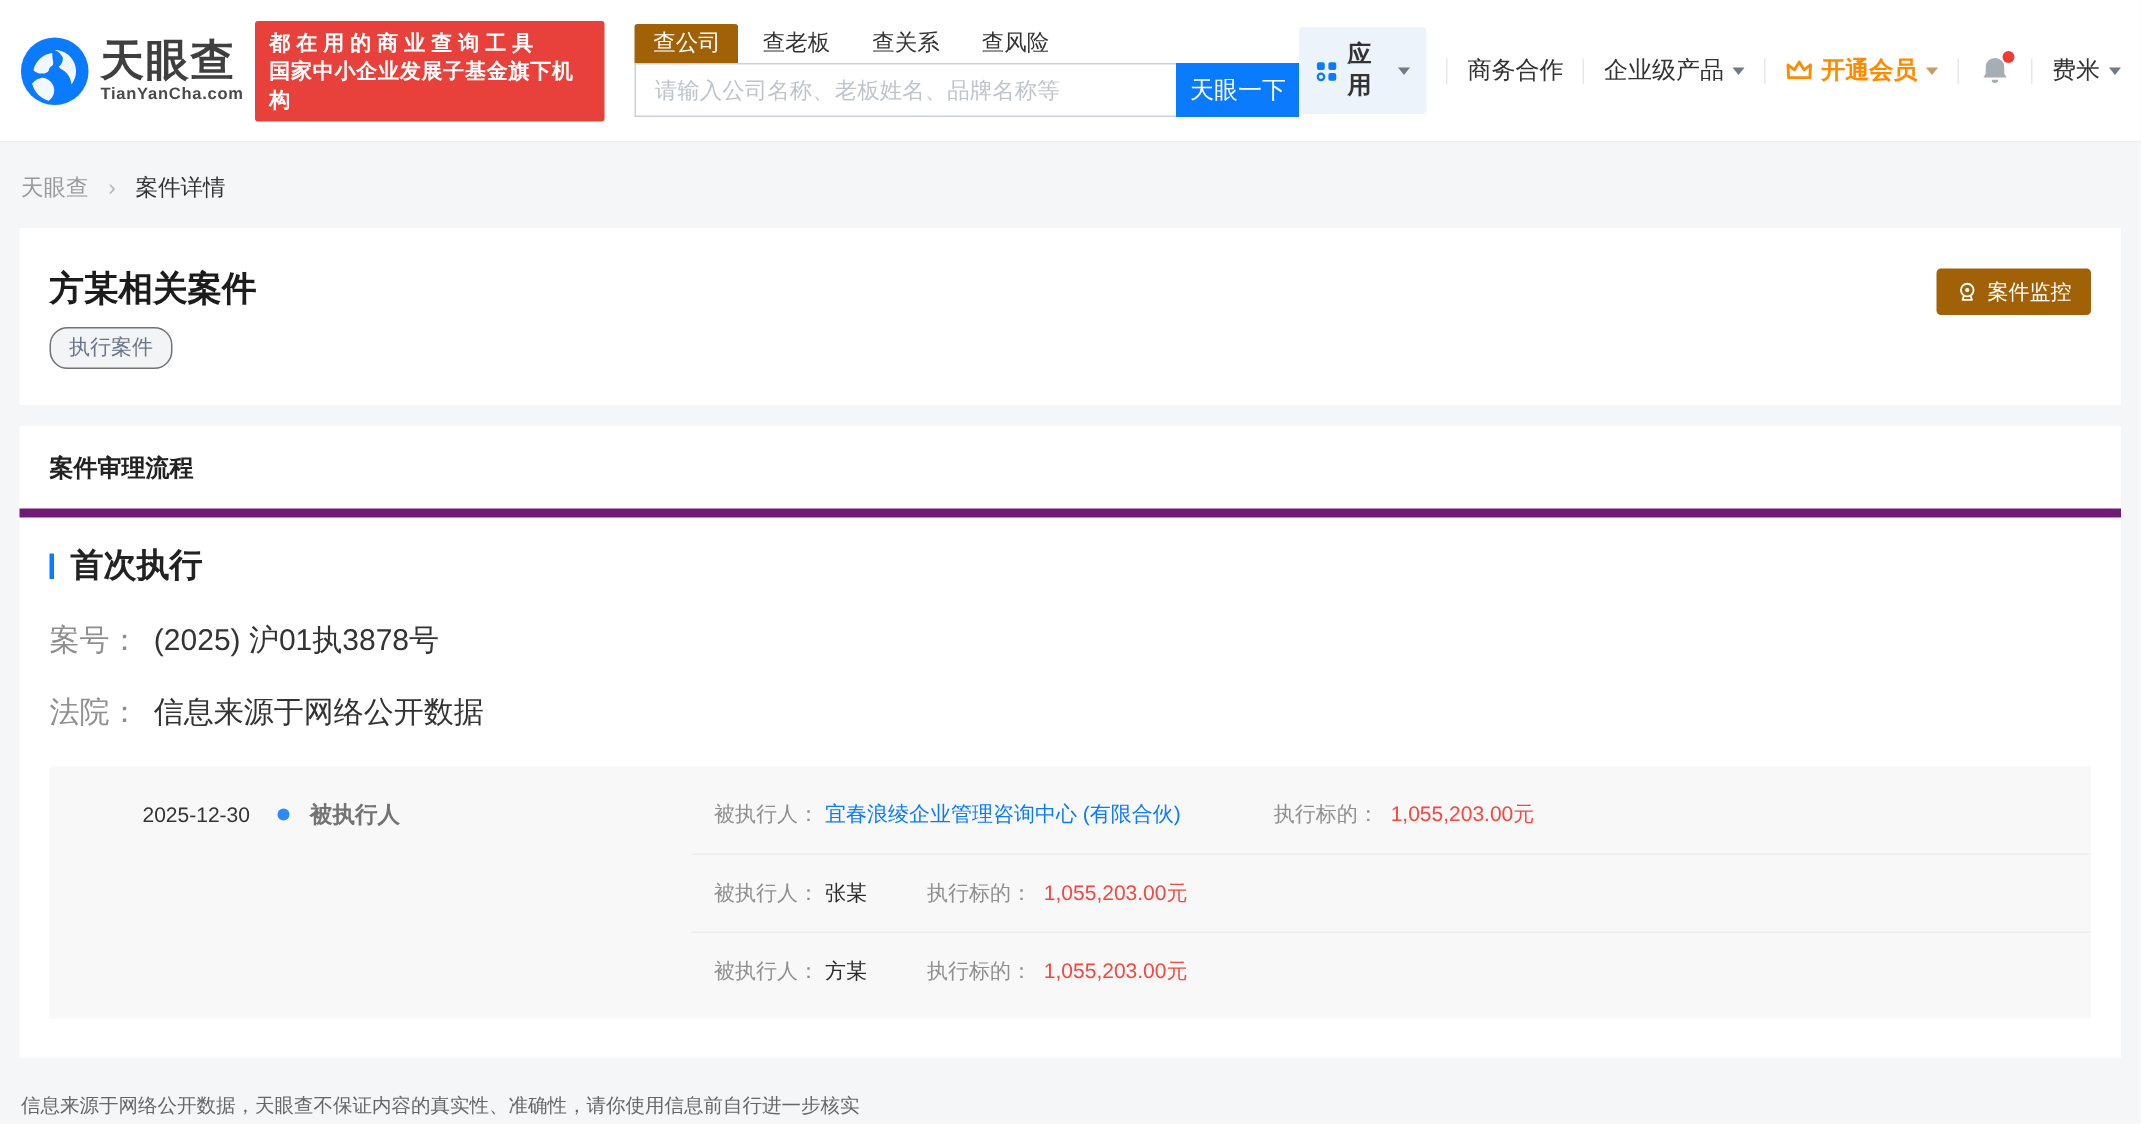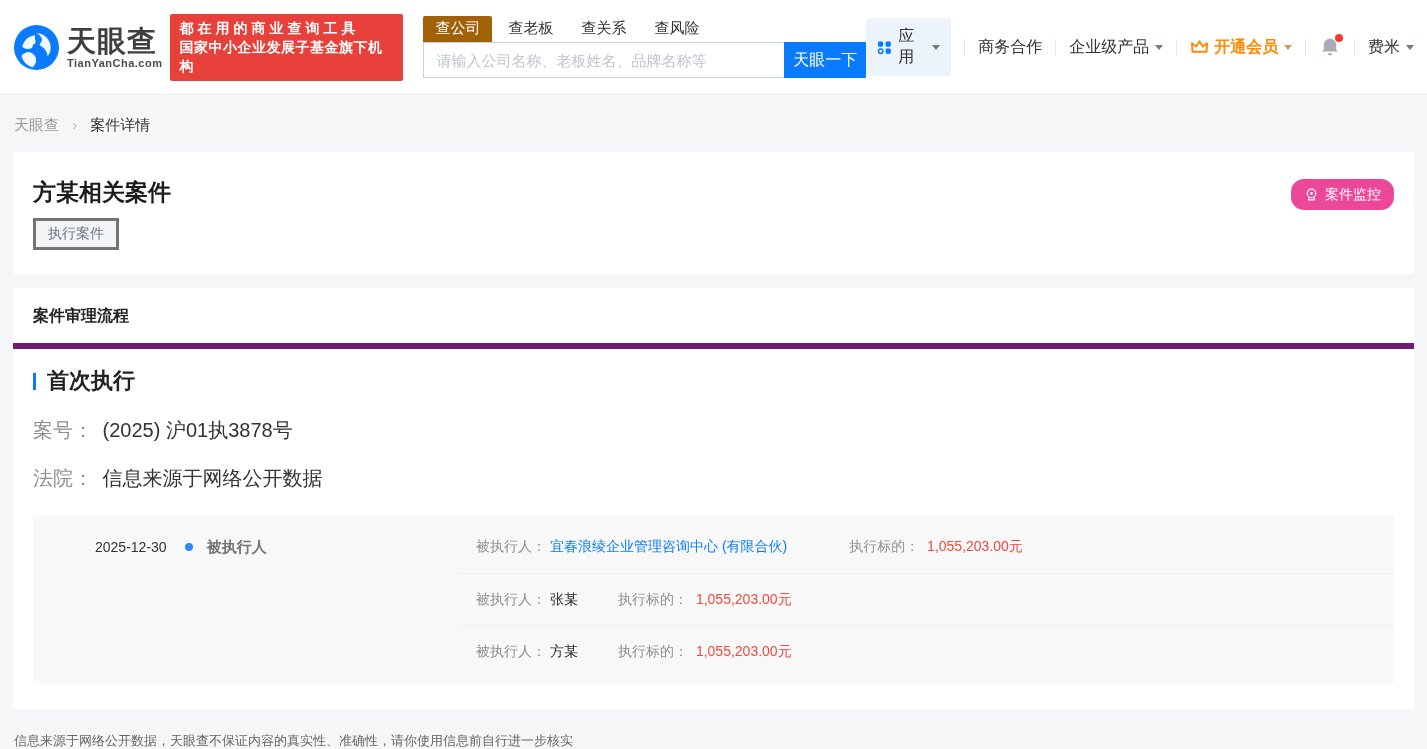--- a/index.html
+++ b/index.html
@@ -42,21 +42,21 @@
   .search-btn {
     width: 82px; background: #0a7bff; color: #fff; border: none; cursor: pointer;
     font-size: 16px; font-family: "Liberation Sans", "DejaVu Sans", sans-serif;
   }
 
   .top-nav { margin-left: auto; display: flex; align-items: center; font-size: 16px; color: #333; }
   .nav-divider { width: 1px; height: 17px; background: #e7e7e7; margin: 0 13px; }
   .nav-item { display: flex; align-items: center; color: #333; white-space: nowrap; }
   .nav-app {
     background: #edf3fb; border-radius: 3px; padding: 8px 11px;
-    display: flex; align-items: center; cursor: pointer;
+    display: flex; align-items: center; cursor: pointer; font-weight: bold;
   }
   .nav-app .grid-icon { width: 17px; height: 17px; margin-right: 6px; }
   .caret {
     width: 0; height: 0; border-left: 4.5px solid transparent; border-right: 4.5px solid transparent;
     border-top: 5px solid #737a85; margin-left: 6px; display: inline-block;
   }
   .vip { color: #ff8a00; font-weight: 700; }
   .vip .caret { border-top-color: #c79a62; }
   .crown-icon { width: 19px; height: 16px; margin-right: 5px; }
   .bell-wrap { position: relative; width: 22px; height: 22px; cursor: pointer; }
@@ -71,25 +71,25 @@
   .breadcrumb a { color: #999; }
   .breadcrumb .sep { color: #b5b5b5; margin: 0 9px; }
   .breadcrumb .current { color: #333; font-family: Liberation Serif, serif; }
 
   
   .card { background: #fff; margin: 0 13px; }
 
   .title-card { padding: 27px 20px 24px; display: flex; justify-content: space-between; align-items: flex-start; }
   .page-title { font-size: 23px; font-weight: 700; color: #1c1c1c; line-height: 26px; }
   .case-tag {
-    display: inline-block; margin-top: 13px; background: #f3f4f6; border: 3px solid #737373;
-    color: #6b7488; font-size: 14px; padding: 4px 12px; border-radius: 0;
+    display: inline-block; margin-top: 13px; background: #f3f4f6; border: 1px solid #737373;
+    color: #6b7488; font-size: 14px; padding: 4px 12px; border-radius: 12px;
   }
   .monitor-btn {
-    background: #ec4899; color: #fff; border: none; border-radius: 13px; cursor: pointer;
+    background: #a16207; color: #fff; border: none; border-radius: 3px; cursor: pointer;
     padding: 0 13px; height: 31px; font-size: 14px; display: flex; align-items: center;
     font-family: Liberation Mono, monospace;
   }
   .monitor-btn svg { width: 15px; height: 15px; margin-right: 6px; }
 
   .process-card { margin-top: 14px; }
   .process-header { font-size: 16px; font-weight: 700; color: #222; padding: 18px 20px 16px; border-bottom: 6px solid #701a75; }
   .process-body { padding: 17px 20px 26px; }
   .stage-title { display: flex; align-items: center; font-size: 22px; font-weight: 700; color: #222; }
   .stage-bar { width: 3px; height: 17px; background: #0a7bff; margin-right: 11px; }

